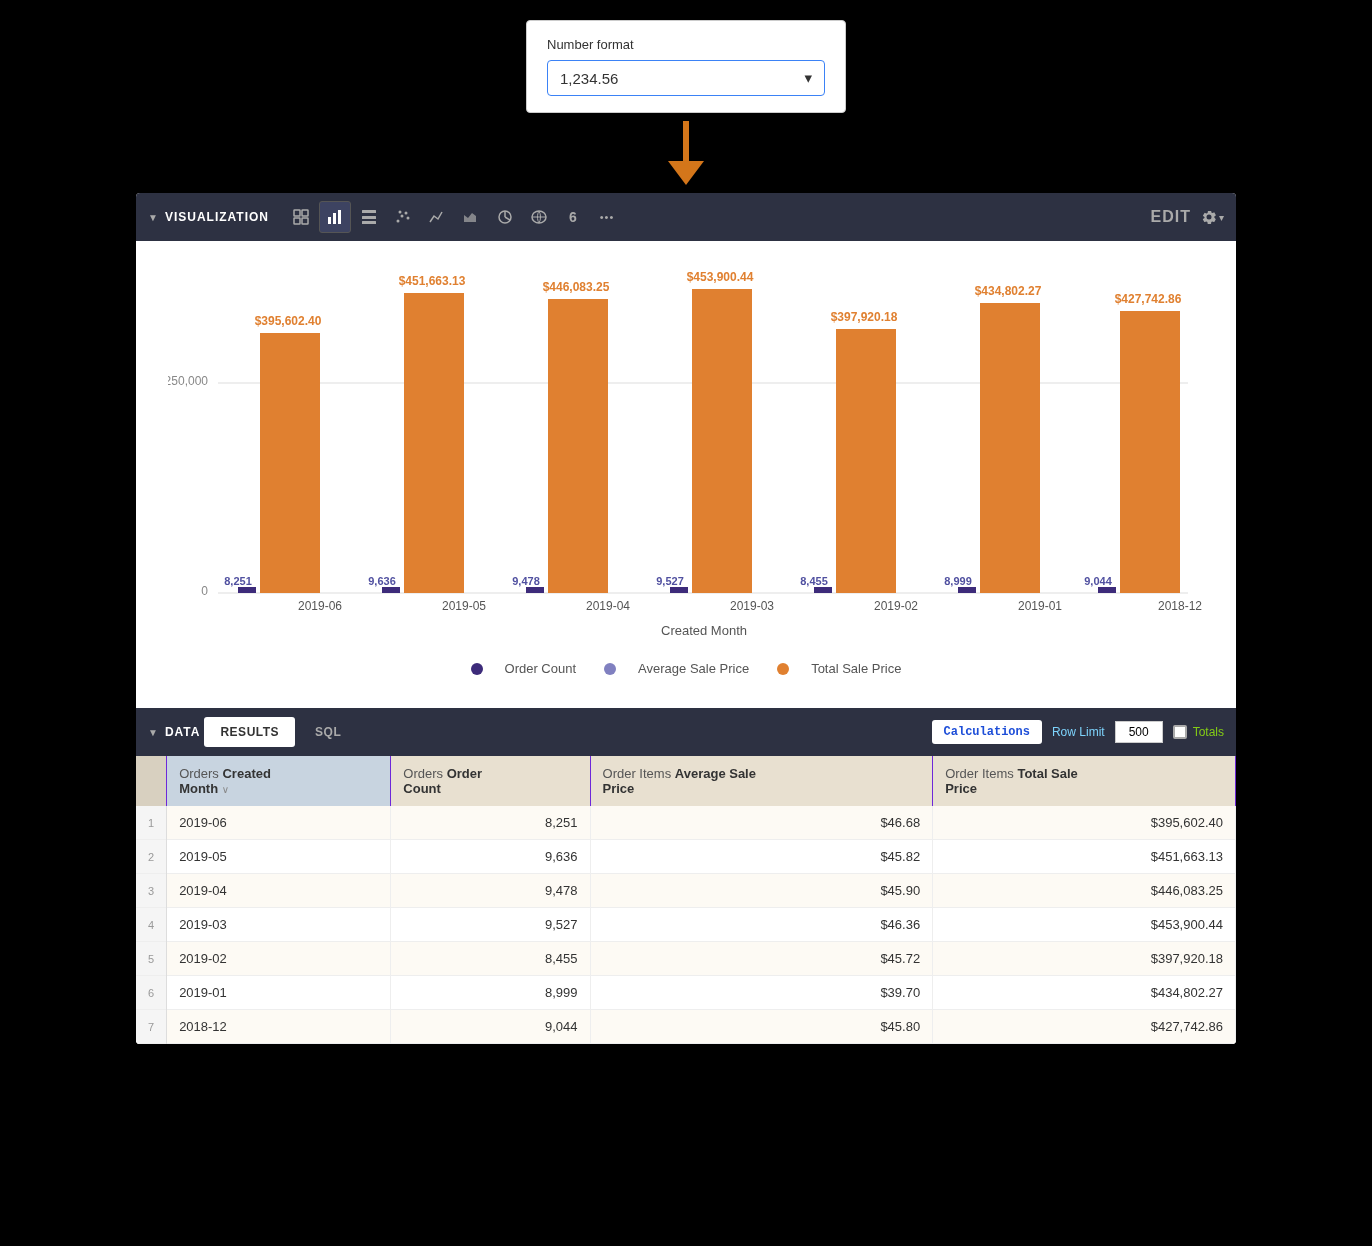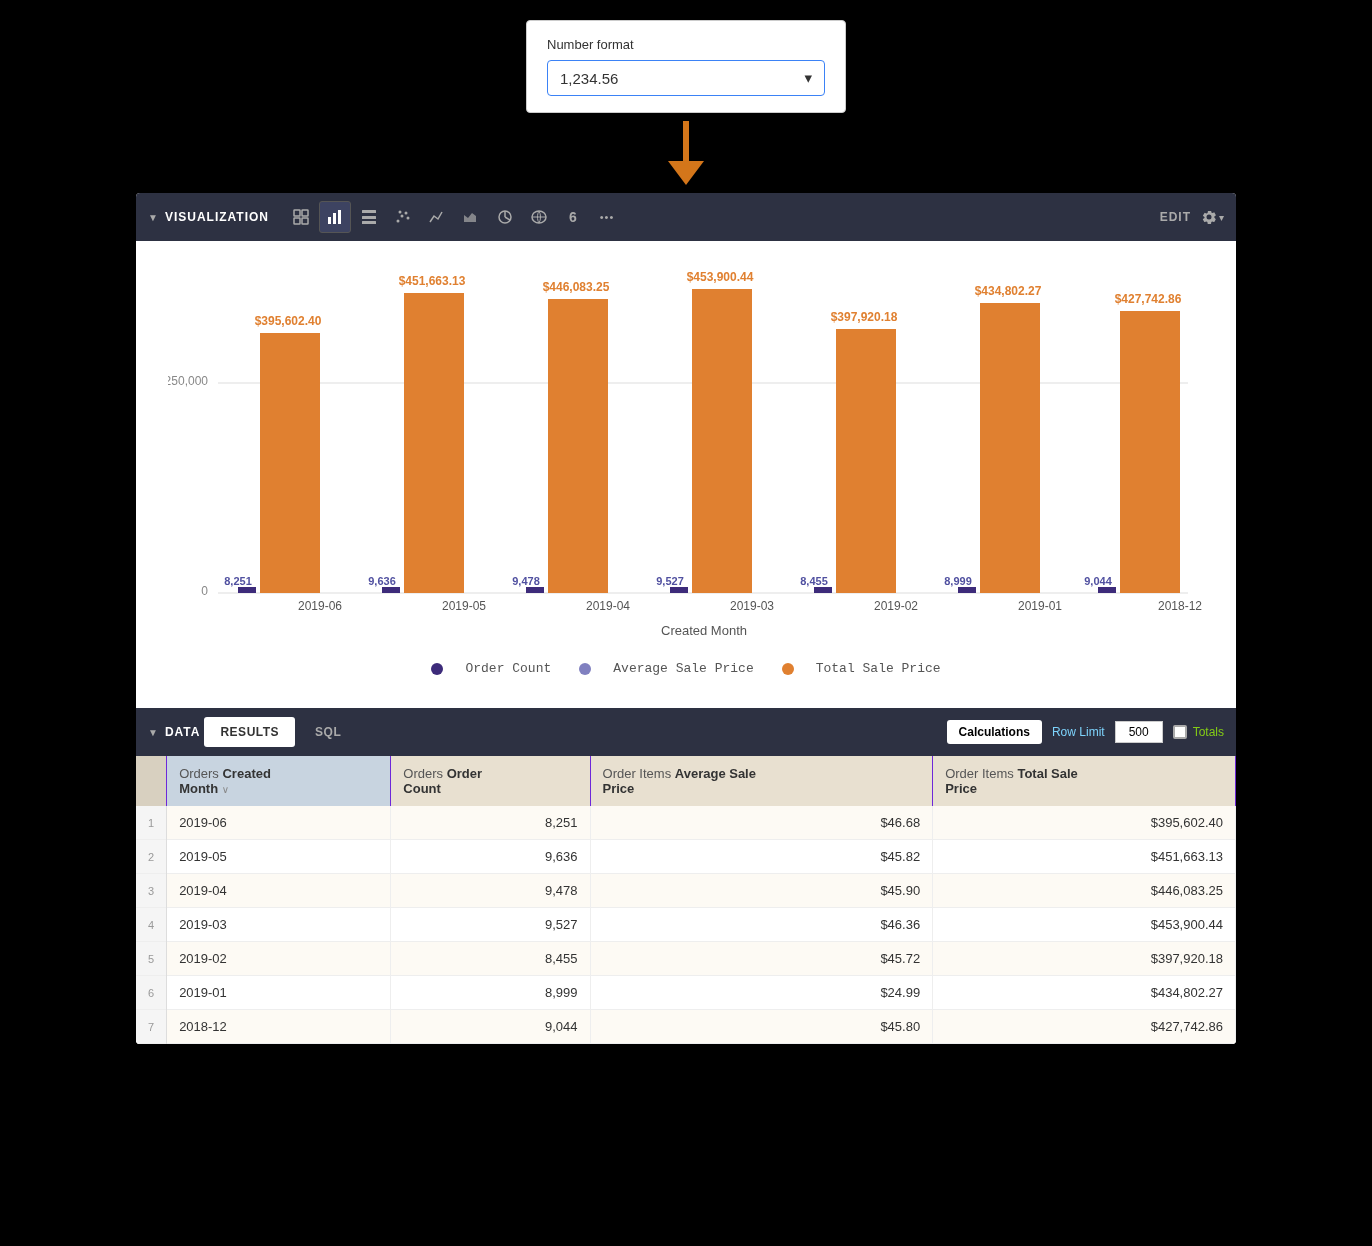--- a/index.html
+++ b/index.html
@@ -113,21 +113,21 @@
       border: 1px solid #555;
     }
     .viz-header-right {
       display: flex;
       align-items: center;
       gap: 10px;
       margin-left: auto;
     }
     .edit-btn {
       color: #aaa;
-      font-size: 12px;
+      font-size: 16px;
       font-weight: 600;
       letter-spacing: 1px;
       cursor: pointer;
     }
     .settings-btn {
       color: #aaa;
       font-size: 14px;
       cursor: pointer;
       display: flex;
       align-items: center;
@@ -147,21 +147,20 @@
       justify-content: center;
       gap: 28px;
       padding: 12px 0 16px 0;
     }
     .legend-item {
       display: flex;
       align-items: center;
       gap: 22px;
       font-size: 13px;
       color: #555;
-      font-family: Liberation Mono, monospace;
     }
     .legend-dot {
       width: 12px;
       height: 12px;
       border-radius: 50%;
     }
 
     
     .data-header {
       background: #2d3142;
@@ -194,26 +193,27 @@
       color: #333;
     }
     .data-header-right {
       display: flex;
       align-items: center;
       gap: 10px;
       margin-left: auto;
     }
     .calculations-btn {
       background: #fff;
-      color: #000000;
+      color: #1d4ed8;
       padding: 5px 12px;
       font-size: 12px;
       font-weight: 600;
       border-radius: 3px;
       cursor: pointer;
+      font-family: Liberation Mono, monospace;
     }
     .row-limit-label {
       color: #7dd3fc;
       font-size: 12px;
     }
     .row-limit-input {
       width: 48px;
       padding: 3px 6px;
       font-size: 12px;
       border: 1px solid #ccc;
@@ -549,21 +549,21 @@
     <td>5</td>
     <td>2019-02</td>
     <td class="num-cell">8,455</td>
     <td class="num-cell">$45.72</td>
     <td class="num-cell">$397,920.18</td>
   </tr>
         <tr>
     <td>6</td>
     <td>2019-01</td>
     <td class="num-cell">8,999</td>
-    <td class="num-cell">$24.99</td>
+    <td class="num-cell">$39.70</td>
     <td class="num-cell">$434,802.27</td>
   </tr>
         <tr>
     <td>7</td>
     <td>2018-12</td>
     <td class="num-cell">9,044</td>
     <td class="num-cell">$45.80</td>
     <td class="num-cell">$427,742.86</td>
   </tr>
       </tbody>

